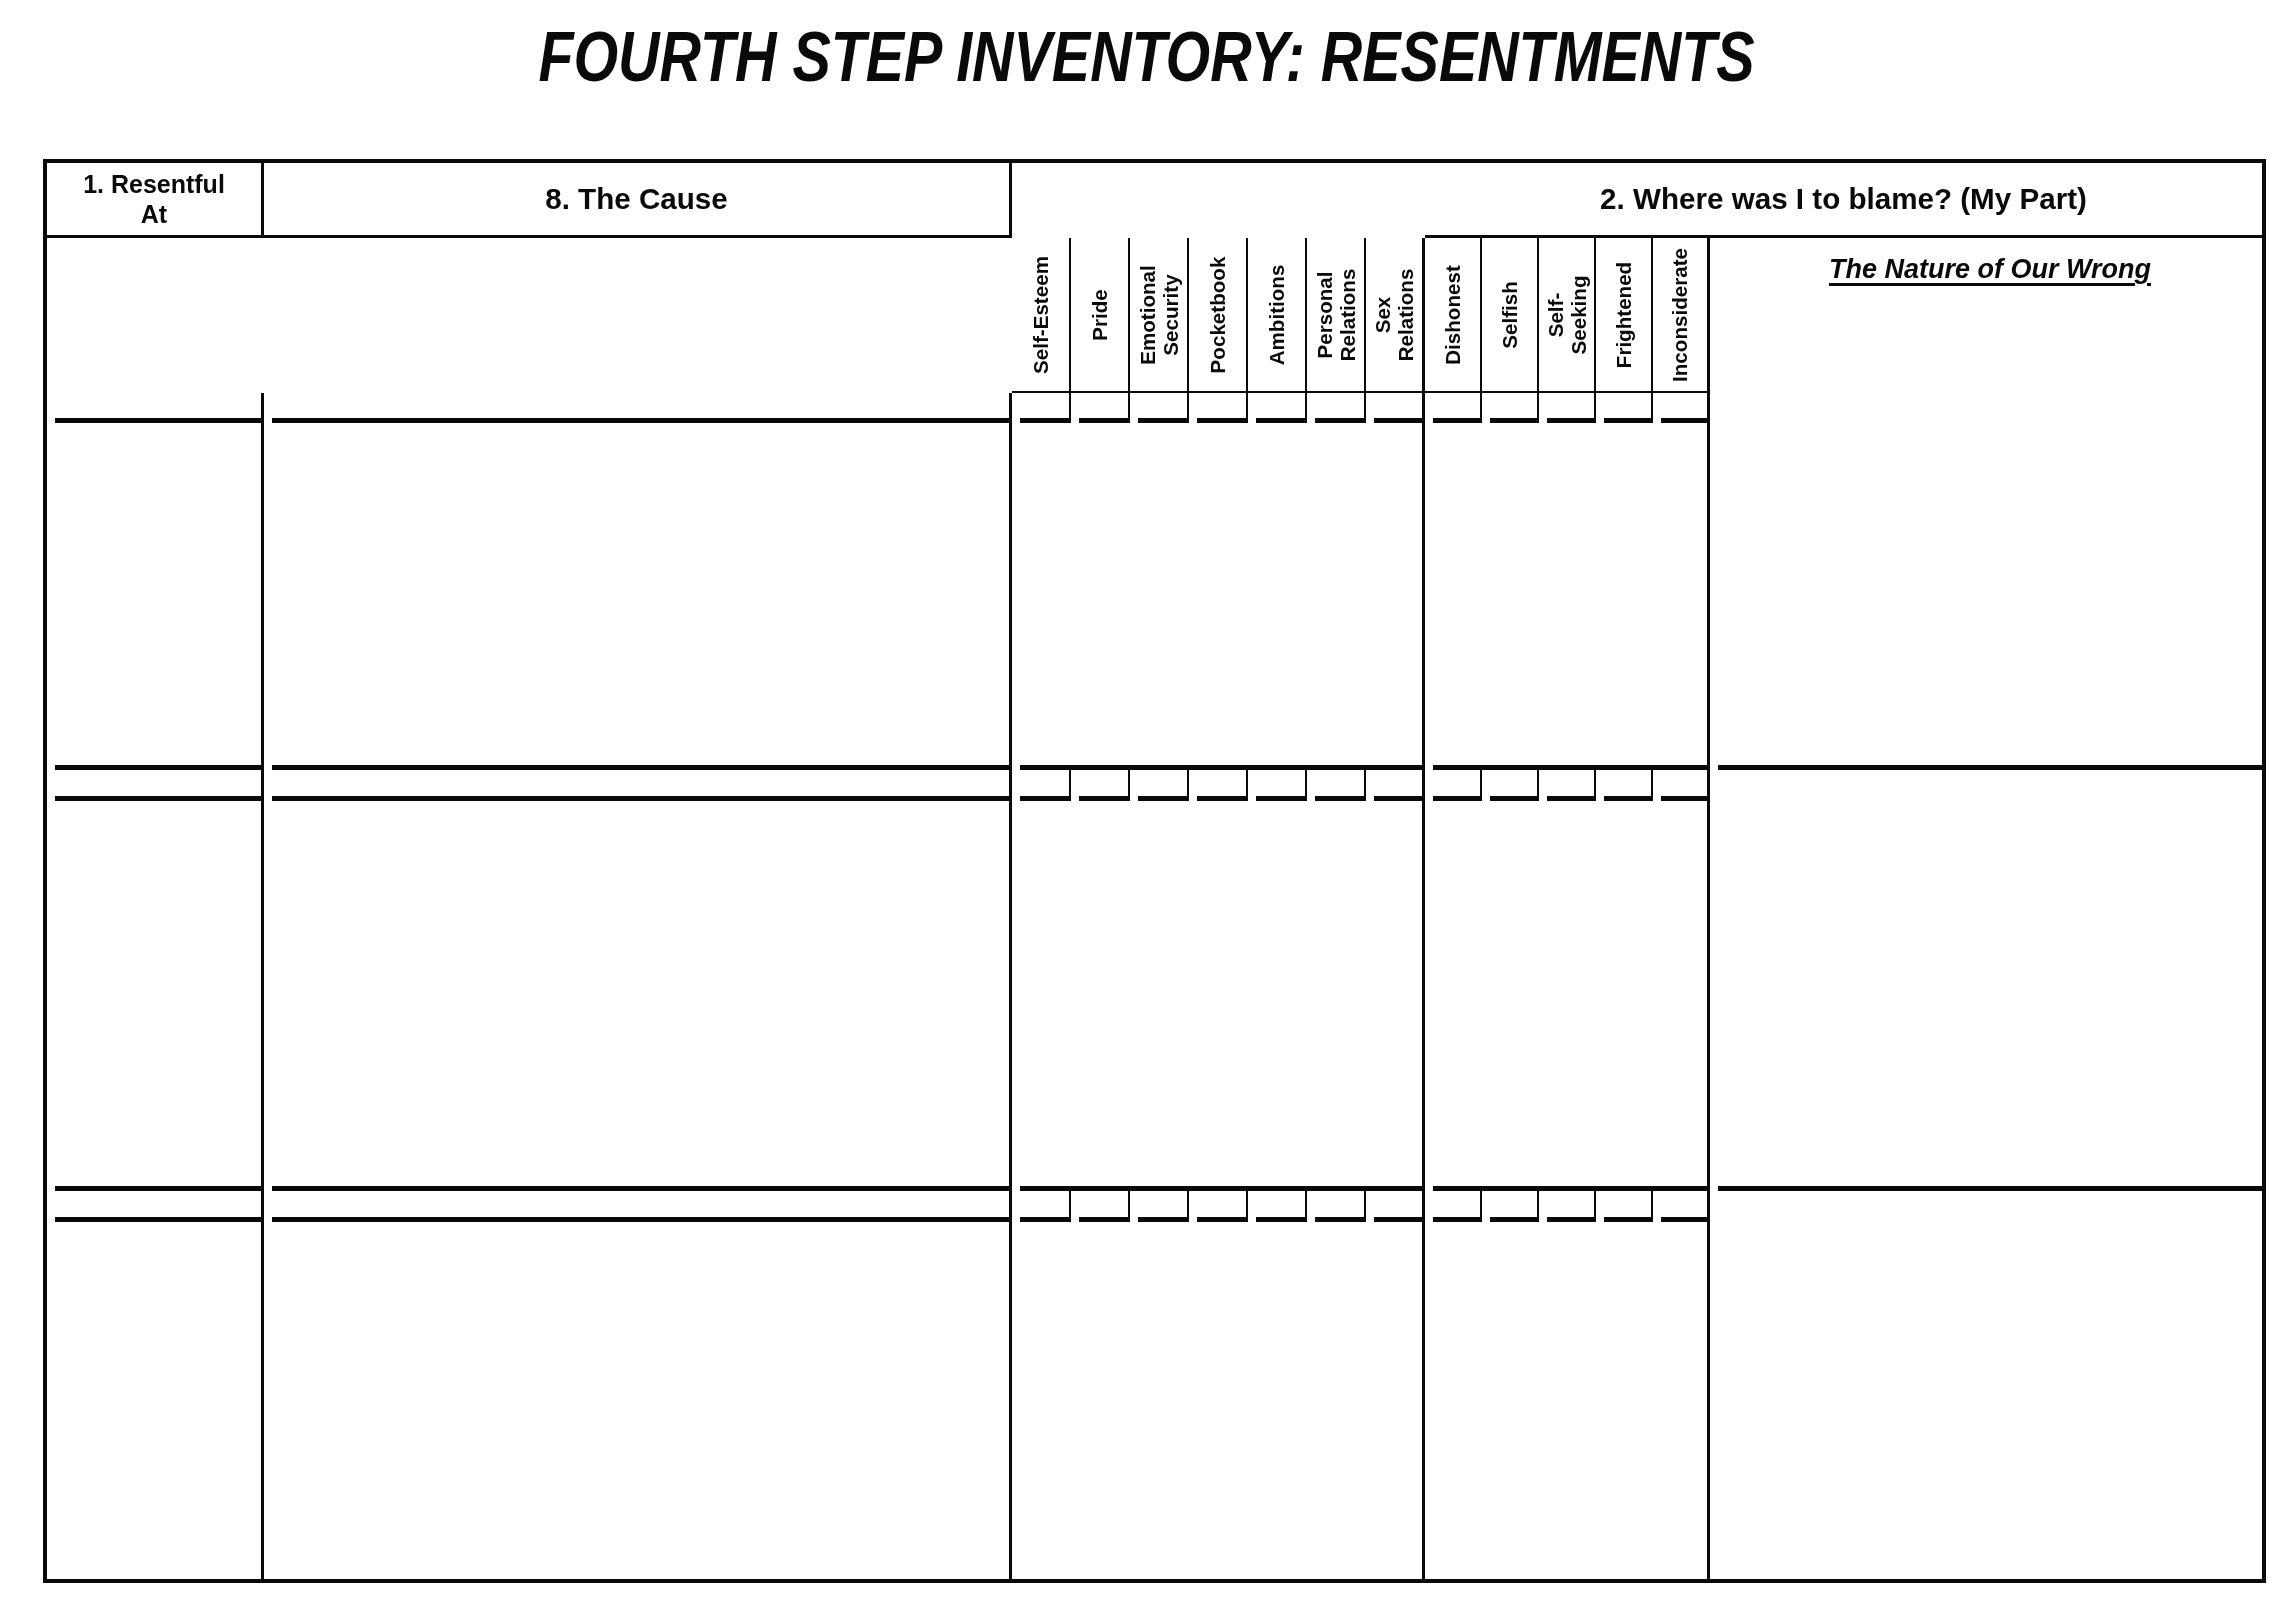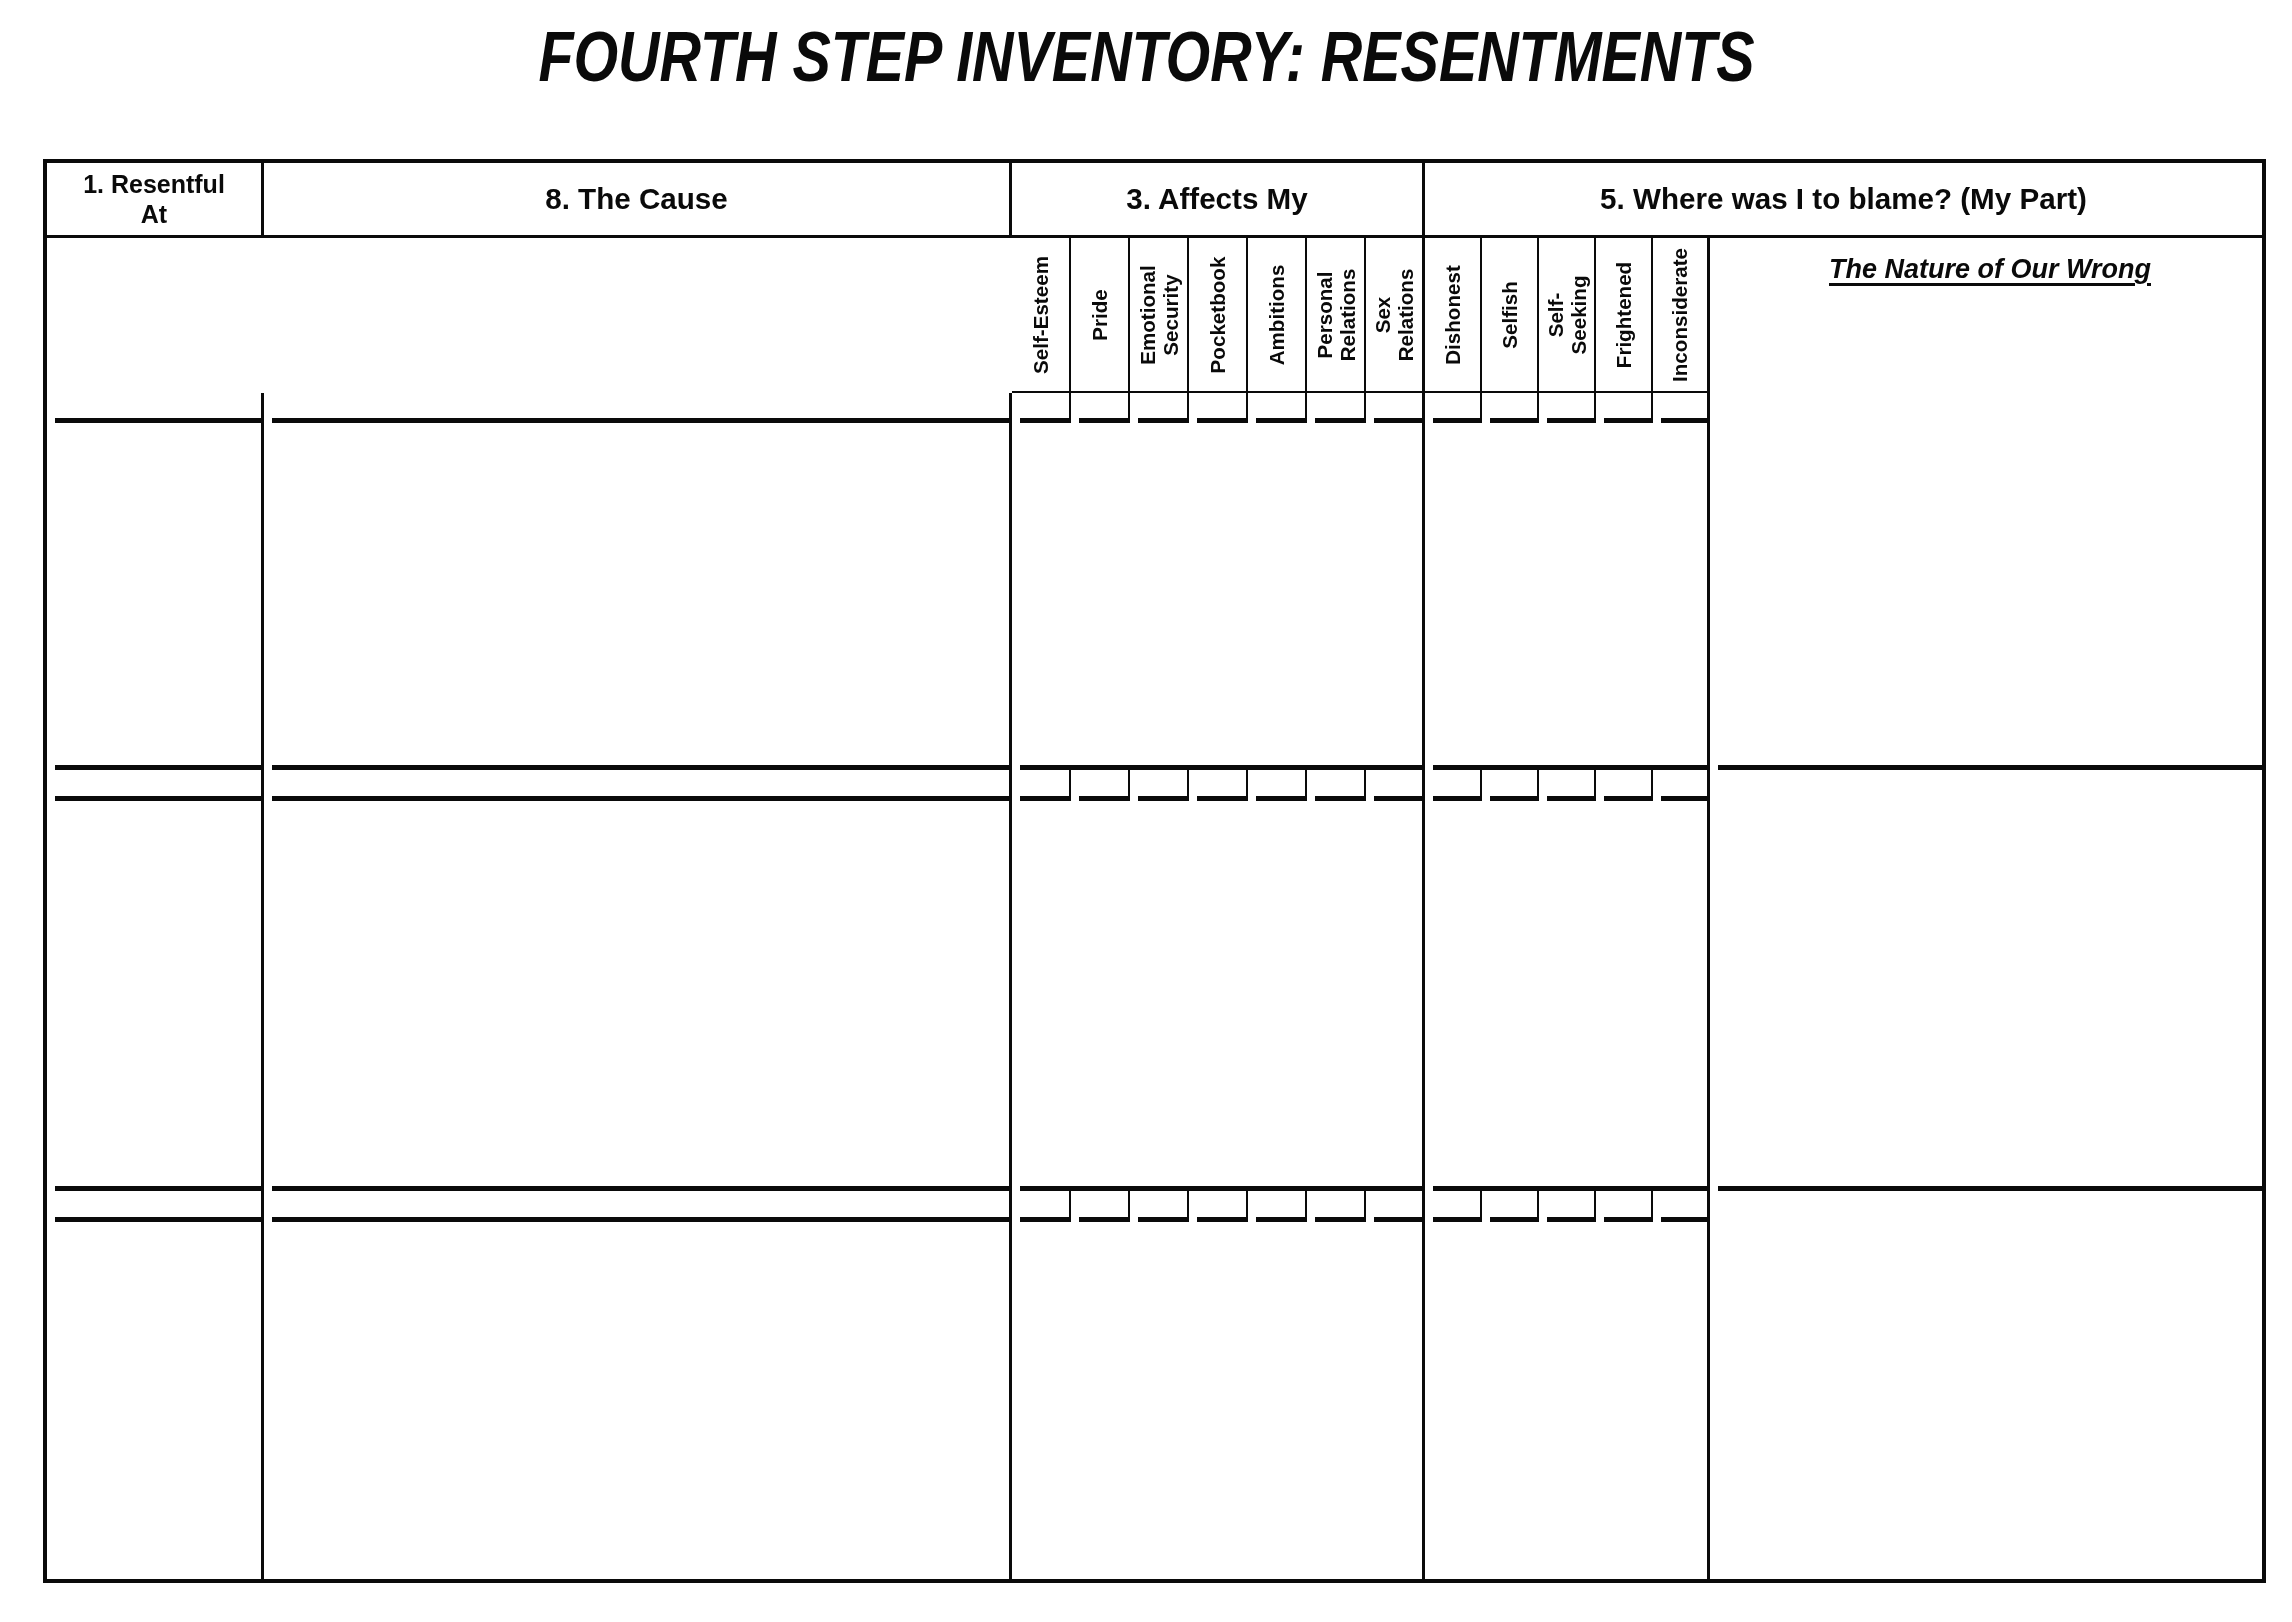--- a/index.html
+++ b/index.html
@@ -68,22 +68,21 @@
 </head>
 <body style="--ink: #0a0a0a; --paper: #ffffff;">
 
 <div class="title">FOURTH STEP INVENTORY: RESENTMENTS</div>
 
 <div class="grid">
 
   <div class="cell hcell fs28 br4 bb4" style="grid-area:1/1/2/2">1. Resentful
 At</div>
   <div class="cell hcell br4 bb4" style="grid-area:1/2/2/3">8. The Cause</div>
-  <div class="cell hcell br4 bb4" style="grid-area:1/3/2/10">3. Affects My</div>
-  <div class="cell hcell br0 bb4" style="grid-area:1/10/2/16">5. Where was I to blame? (My Part)</div>
+  <div class="cell hcell br0 bb4" style="grid-area:1/10/2/16">2. Where was I to blame? (My Part)</div>
 
 
   <div class="cell vcell" style="grid-area:2/3/3/4">
       <div class="vtext">Self-Esteem</div>
     </div>
   <div class="cell vcell" style="grid-area:2/4/3/5">
       <div class="vtext">Pride</div>
     </div>
   <div class="cell vcell" style="grid-area:2/5/3/6">
       <div class="vtext">Emotional

